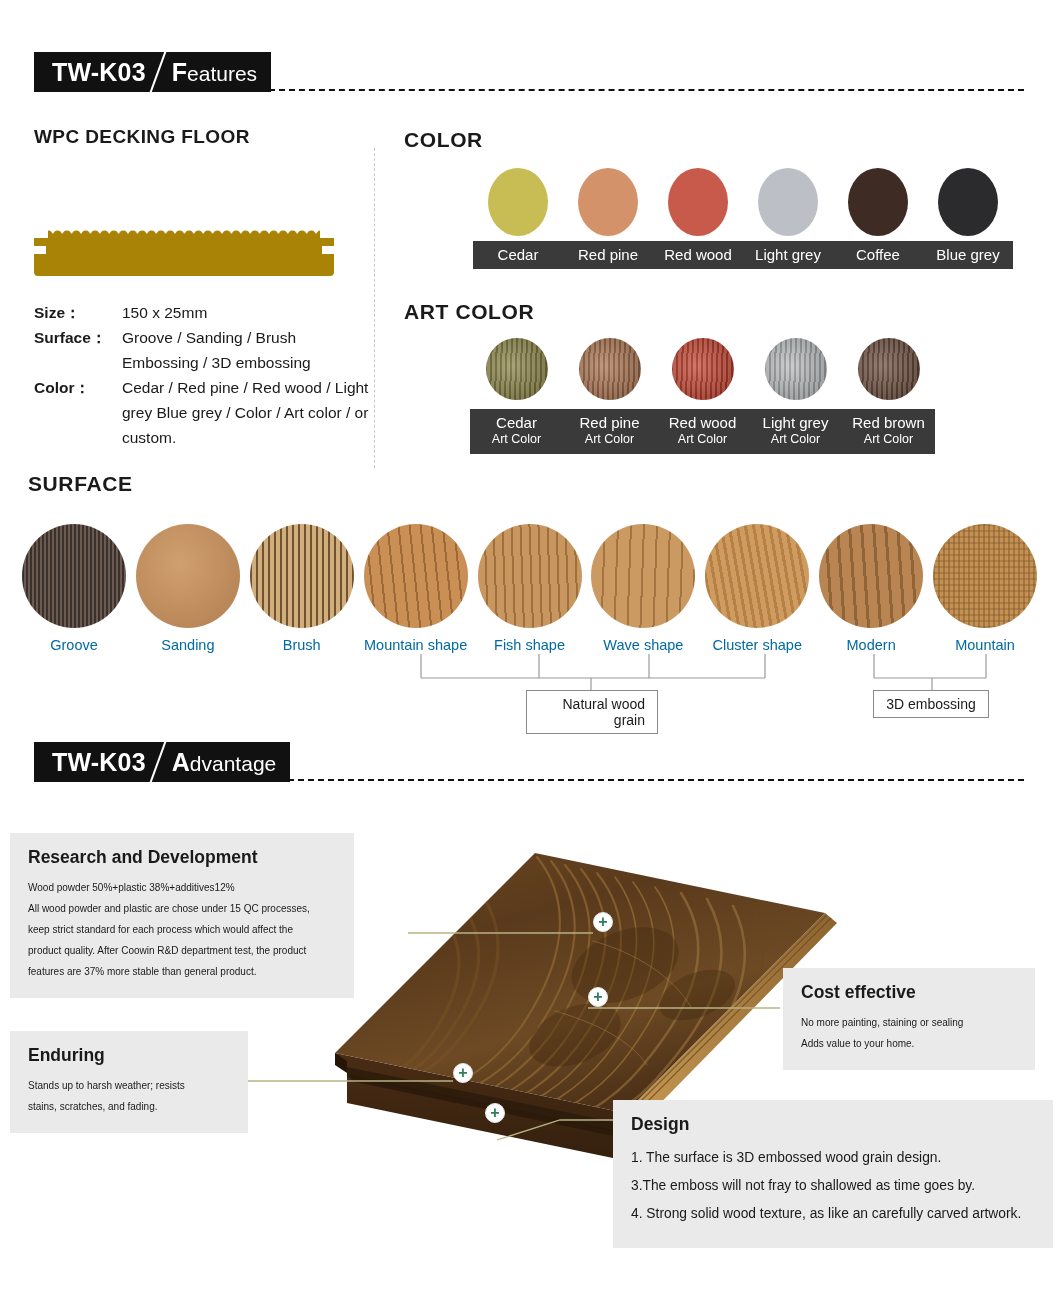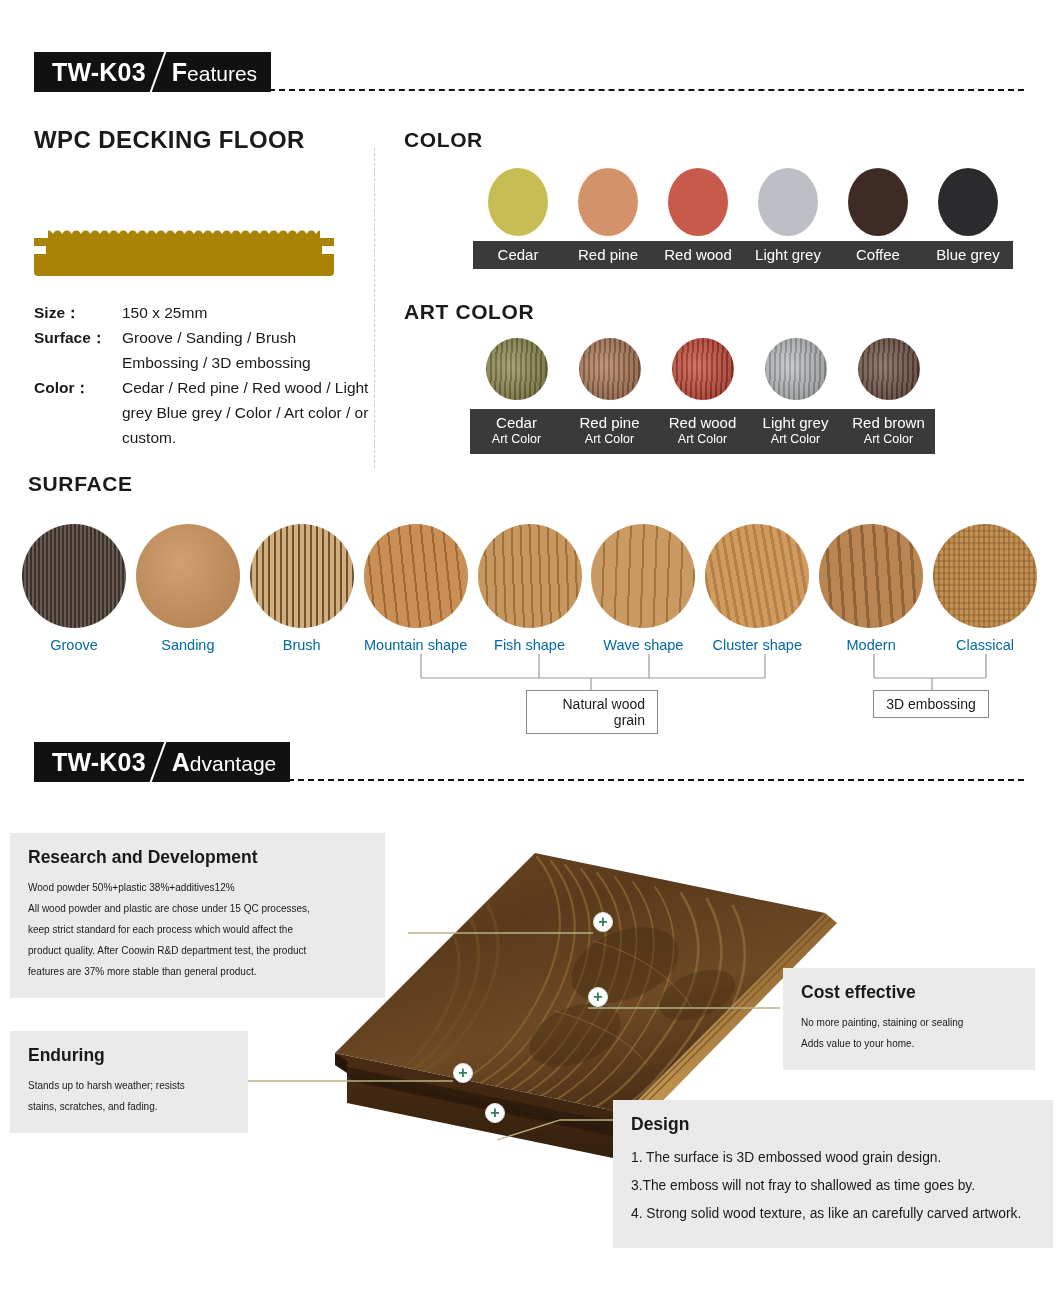--- a/index.html
+++ b/index.html
@@ -30,21 +30,21 @@
     transform:rotate(20deg); transform-origin:center;
   }
   .tag .word { font-size:21px; }
   .tag .word .cap { font-size:25px; font-weight:bold; }
   .dashed {
     flex:1; border-bottom:2.5px dashed #111; margin-left:-2px;
     position:relative; top:18px;
   }
 
   
-  .h-big { font-size:24px; font-weight:bold; letter-spacing:.4px; }
+  .h-big { font-size:19px; font-weight:bold; letter-spacing:.4px; }
   .h-sub { font-size:21px; font-weight:bold; letter-spacing:.6px; }
 
   
   .profile { position:absolute; left:34px; top:228px; width:300px; height:48px; }
 
   
   .spec { position:absolute; left:34px; top:300px; width:340px; font-size:15.5px; line-height:25px; }
   .spec-row { display:flex; }
   .spec-key { font-weight:bold; width:88px; flex:none; }
   .spec-val { flex:1; }
@@ -218,21 +218,21 @@
     <div class="surf-item">
       <div class="surf-c" style="width: 104px; height: 104px; background-color: rgb(207, 155, 95); background-image: repeating-linear-gradient(80deg, rgba(150, 95, 40, 0.45) 0px, rgba(150, 95, 40, 0.45) 3px, rgba(0, 0, 0, 0) 3px, rgba(0, 0, 0, 0) 8px);"></div>
       <div class="surf-l">Cluster shape</div>
     </div>
     <div class="surf-item">
       <div class="surf-c" style="width: 104px; height: 104px; background-color: rgb(185, 133, 82); background-image: repeating-linear-gradient(86deg, rgba(105, 68, 28, 0.5) 0px, rgba(105, 68, 28, 0.5) 3px, rgba(0, 0, 0, 0) 3px, rgba(0, 0, 0, 0) 12px);"></div>
       <div class="surf-l">Modern</div>
     </div>
     <div class="surf-item">
       <div class="surf-c" style="width: 104px; height: 104px; background-color: rgb(196, 145, 84); background-image: repeating-linear-gradient(90deg, rgba(120, 80, 35, 0.42) 0px, rgba(120, 80, 35, 0.42) 2px, rgba(0, 0, 0, 0) 2px, rgba(0, 0, 0, 0) 5px), repeating-linear-gradient(0deg, rgba(120, 80, 35, 0.3) 0px, rgba(120, 80, 35, 0.3) 2px, rgba(0, 0, 0, 0) 2px, rgba(0, 0, 0, 0) 6px);"></div>
-      <div class="surf-l">Classical</div>
+      <div class="surf-l">Mountain</div>
     </div>
   </div>
 
 <svg style="position:absolute; left:0; top:648px;" width="1059" height="75">
 
   <path d="M421 6 V30 M539 6 V30 M649 6 V30 M765 6 V30" stroke="#9a9a9a" stroke-width="1.2" fill="none"></path>
   <path d="M421 30 H765" stroke="#9a9a9a" stroke-width="1.2" fill="none"></path>
   <path d="M591 30 V44" stroke="#9a9a9a" stroke-width="1.2" fill="none"></path>
 
   <path d="M874 6 V30 M986 6 V30" stroke="#9a9a9a" stroke-width="1.2" fill="none"></path>
@@ -345,21 +345,21 @@
 <svg style="position:absolute; left:0; top:0;" width="1059" height="1290">
   <g stroke="#b9b285" stroke-width="1.3" fill="none">
     <path d="M408 933 H593"></path>
     <path d="M780 1008 H588"></path>
     <path d="M247 1081 H453"></path>
     <path d="M620 1120 H560 L497 1140"></path>
   </g>
   <path d="M627 1128 H757" stroke="#b9b285" stroke-width="1.3" fill="none"></path>
 </svg>
 
-<div class="card" style="left:10px; top:833px; width:375px;">
+<div class="card" style="left:10px; top:833px; width:344px;">
   <h3>Research and Development</h3>
   <p style="white-space:pre-line;">Wood powder 50%+plastic 38%+additives12%
 All wood powder and plastic are chose under 15 QC processes,
 keep strict standard for each process which would affect the
 product quality.  After Coowin R&amp;D department test, the product
 features are 37% more stable than general product.</p>
 </div>
 
 <div class="card" style="left:10px; top:1031px; width:238px;">
   <h3>Enduring</h3>

